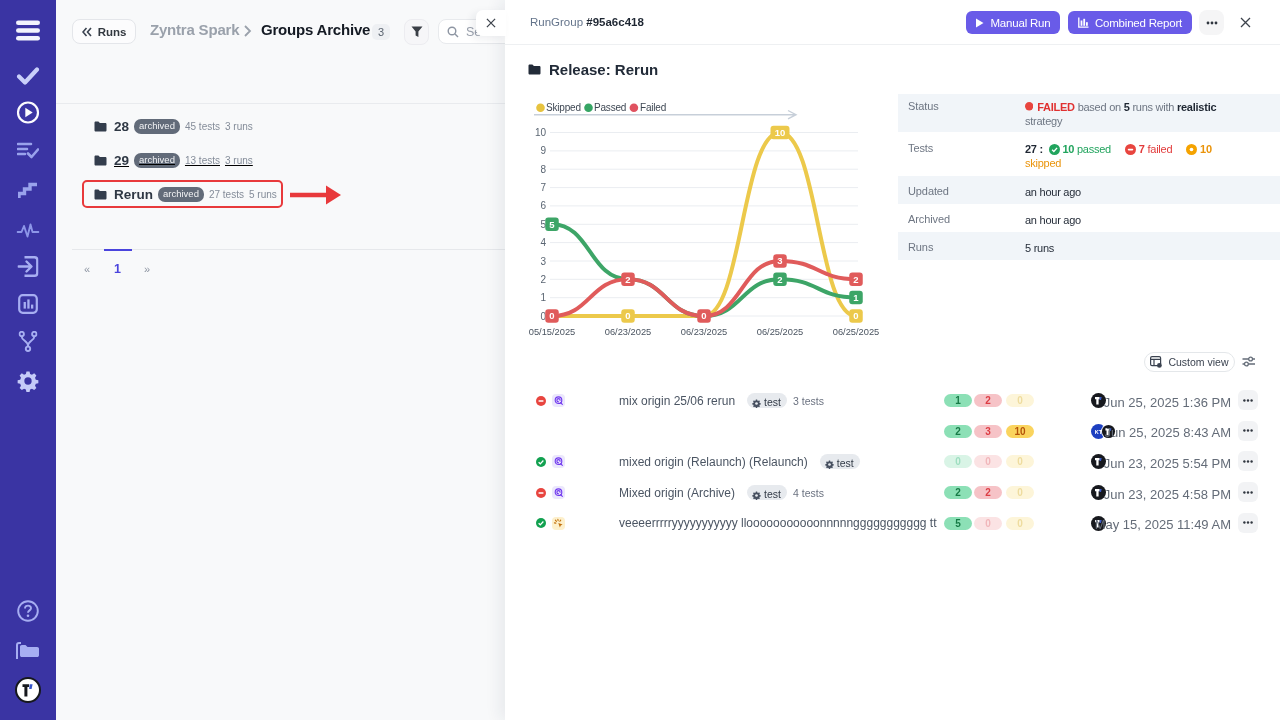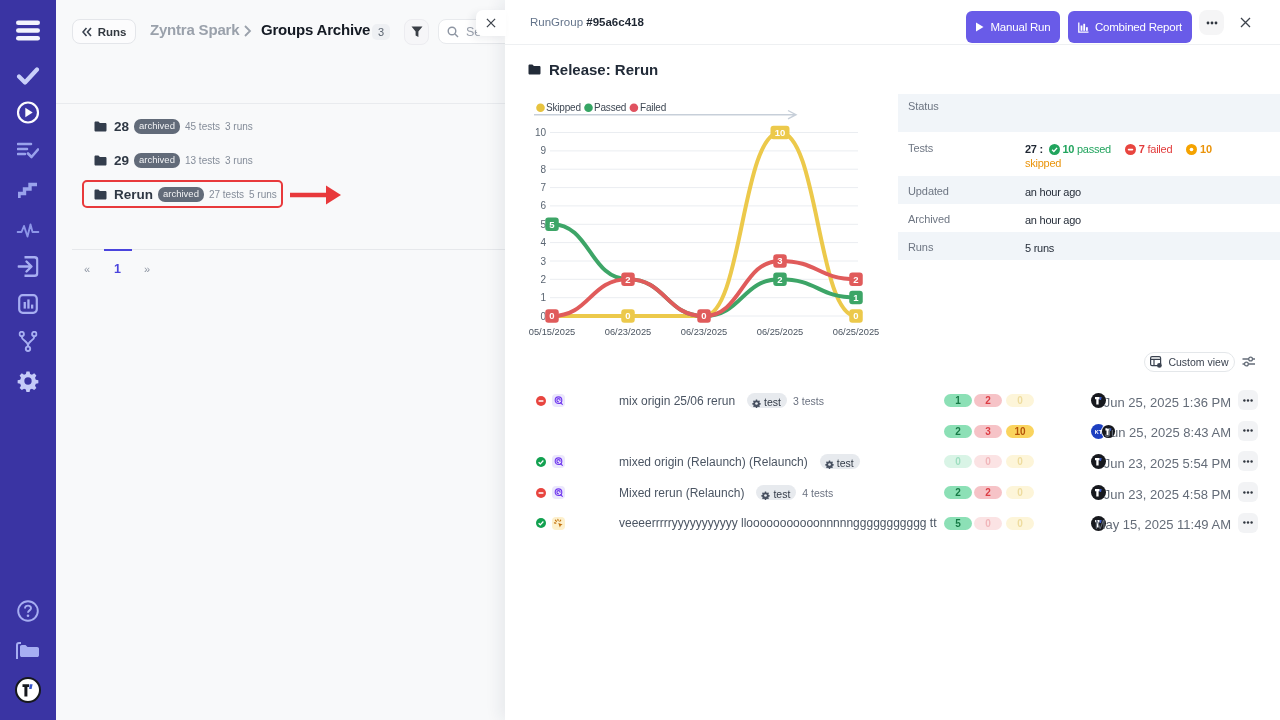--- a/index.html
+++ b/index.html
@@ -28,21 +28,21 @@
 
 #pagin-line { position:absolute; left:16px; top:249px; width:433px; height:1px; background:#e6e8eb; }
 #pagin-active { position:absolute; left:48px; top:248.5px; width:28px; height:2.5px; background:#4a44dd; }
 .pag { position:absolute; top:263px; font-size:11px; color:#8d95a2; }
 
 
 #detail { position:absolute; left:505px; top:0; width:775px; height:720px; background:#fff; box-shadow:-6px 0 14px rgba(30,40,70,.07); }
 #dheader { position:absolute; left:0; top:0; width:775px; height:45px; border-bottom:1px solid #eef0f2; }
 #dtitle { position:absolute; left:25px; top:16px; font-size:11.5px; color:#64748b; }
 #dtitle b { color:#1f2733; }
-.pbtn { position:absolute; top:11px; height:32px; background:#695be8; border-radius:6px; color:#fff; font-size:11.5px; letter-spacing:-0.2px; font-weight:500; display:flex; align-items:center; justify-content:center; gap:6px; }
+.pbtn { position:absolute; top:11px; height:23px; background:#695be8; border-radius:6px; color:#fff; font-size:11.5px; letter-spacing:-0.2px; font-weight:500; display:flex; align-items:center; justify-content:center; gap:6px; }
 #morebtn { position:absolute; left:694px; top:10px; width:25px; height:25px; background:#f5f5f6; border-radius:8px; display:flex; align-items:center; justify-content:center; }
 #closebox { position:absolute; left:-29px; top:10px; width:30px; height:26px; background:#fff; border-radius:7px 0 0 7px; box-shadow:-4px 3px 8px rgba(30,40,70,.08); display:flex; align-items:center; justify-content:center; }
 #release { position:absolute; left:23px; top:61px; display:flex; align-items:center; gap:8px; font-size:15px; font-weight:bold; color:#222b38; }
 
 
 .itrow { position:absolute; left:393px; width:425px; }
 .itrow .lbl { position:absolute; left:10px; top:0; font-size:11px; letter-spacing:-0.1px; color:#6e7683; }
 .itrow .val { position:absolute; left:127px; top:0; width:240px; font-size:11px; letter-spacing:-0.25px; color:#6e7683; line-height:14.5px; }
 .gray { background:#f1f5f9; }
 
@@ -168,21 +168,21 @@
 
   <div class="folder-row" style="top:116px;">
     <svg width="13" height="11" viewBox="0 0 13 11">
         <path d="M0.5 1.8 C0.5 0.9 1 0.4 1.9 0.4 H4.4 L5.9 1.9 H11.1 C12 1.9 12.5 2.4 12.5 3.3 V9.2 C12.5 10.1 12 10.6 11.1 10.6 H1.9 C1 10.6 0.5 10.1 0.5 9.2 Z" fill="#333d4c"></path>
       </svg>
     <span class="fname">28</span>
       <span class="badge-arch">archived</span>
       <span class="fmeta">45 tests</span>
       <span class="fmeta">3 runs</span>
   </div>
-  <div class="folder-row" style="top:150px;">
+  <div class="folder-row" style="top:150px;text-decoration:underline;">
     <svg width="13" height="11" viewBox="0 0 13 11">
         <path d="M0.5 1.8 C0.5 0.9 1 0.4 1.9 0.4 H4.4 L5.9 1.9 H11.1 C12 1.9 12.5 2.4 12.5 3.3 V9.2 C12.5 10.1 12 10.6 11.1 10.6 H1.9 C1 10.6 0.5 10.1 0.5 9.2 Z" fill="#333d4c"></path>
       </svg>
     <span class="fname">29</span>
       <span class="badge-arch">archived</span>
       <span class="fmeta">13 tests</span>
       <span class="fmeta">3 runs</span>
   </div>
   <div class="folder-row" style="top:184px;">
     <svg width="13" height="11" viewBox="0 0 13 11">
@@ -310,20 +310,23 @@
       <text x="47" y="240">05/15/2025</text>
         <text x="123" y="240">06/23/2025</text>
       <text x="199" y="240">06/23/2025</text>
         <text x="275" y="240">06/25/2025</text>
       <text x="351" y="240">06/25/2025</text>
     </g>
   </svg>
 
   <div class="itrow gray" style="top:94px; height:37.5px;">
     <div class="lbl" style="top:5.5px;">Status</div>
+    <div class="val" style="top:5.5px;"><svg width="8.4" height="8.4" viewBox="0 0 9 9" style="margin-right:1px;">
+          <circle cx="4.5" cy="4.5" r="4.5" fill="#e8453f"></circle>
+        </svg> <b style="color:#e03131;">FAILED</b> based on <b style="color:#1f2733;">5</b> runs with <b style="color:#1f2733;">realistic</b><br>strategy</div>
   </div>
   <div class="itrow" style="top:131.5px; height:44px;">
     <div class="lbl" style="top:10px;">Tests</div>
     <div class="val" style="top:10px;"><b style="color:#1f2733;">27 :</b>&nbsp;&nbsp;<svg width="11" height="11" viewBox="0 0 12 12" style="vertical-align:-2px;">
           <circle cx="6" cy="6" r="6" fill="#21a45d"></circle>
           <path d="M3.4 6.2 L5.3 8.1 L8.8 4.2" fill="none" stroke="#fff" stroke-width="1.5"></path>
         </svg> <span style="color:#21a45d;"><b>10</b> passed</span>&nbsp;&nbsp;&nbsp;&nbsp;&nbsp;<svg width="11" height="11" viewBox="0 0 12 12" style="vertical-align:-2px;">
           <circle cx="6" cy="6" r="6" fill="#e8453f"></circle>
           <rect x="3" y="5.1" width="6" height="1.9" rx="0.9" fill="#fff"></rect>
         </svg>&nbsp;<span style="color:#e23b3b;"><b>7</b> failed</span>&nbsp;&nbsp;&nbsp;&nbsp;&nbsp;<svg width="11" height="11" viewBox="0 0 12 12" style="vertical-align:-2px;">
@@ -466,21 +469,21 @@
           <rect x="2.6" y="4.6" width="5.8" height="1.8" rx="0.9" fill="#fff"></rect>
         </svg>
       <svg width="13" height="13" viewBox="0 0 13 13">
           <rect width="13" height="13" rx="4" fill="#ebe7fc"></rect>
           <g fill="none" stroke="#7038ee" stroke-width="1.15" stroke-linecap="round">
             <circle cx="6.5" cy="6.2" r="3.3"></circle>
             <path d="M8.8 8.7 L10.3 10.3"></path>
             <path d="M8.1 6.2 A1.6 1.6 0 1 0 6.5 7.8"></path>
           </g>
         </svg>
-      <span class="rr-title">Mixed rerun (Relaunch)</span>
+      <span class="rr-title">Mixed origin (Archive)</span>
       <span class="badge-test"><svg width="9" height="9" viewBox="0 0 24 24">
             <path d="M10.3 1.5 h3.4 l.6 2.8 2 .85 2.45-1.5 2.4 2.4-1.5 2.45.85 2 2.8.6 v3.4 l-2.8.6-.85 2 1.5 2.45-2.4 2.4-2.45-1.5-2 .85-.6 2.8 h-3.4 l-.6-2.8-2-.85-2.45 1.5-2.4-2.4 1.5-2.45-.85-2-2.8-.6 v-3.4 l2.8-.6.85-2-1.5-2.45 2.4-2.4 2.45 1.5 2-.85 z" fill="#475060"></path>
             <circle cx="12" cy="12" r="3.6" fill="#e7eaee"></circle>
           </svg>test</span>
       <span class="rr-meta">4 tests</span>
     </div>
     <div class="pill g p-g">2</div>
       <div class="pill r p-r">2</div>
       <div class="pill y0 p-y">0</div>
     <svg class="av" style="left:586px;" viewBox="0 0 15 15">

